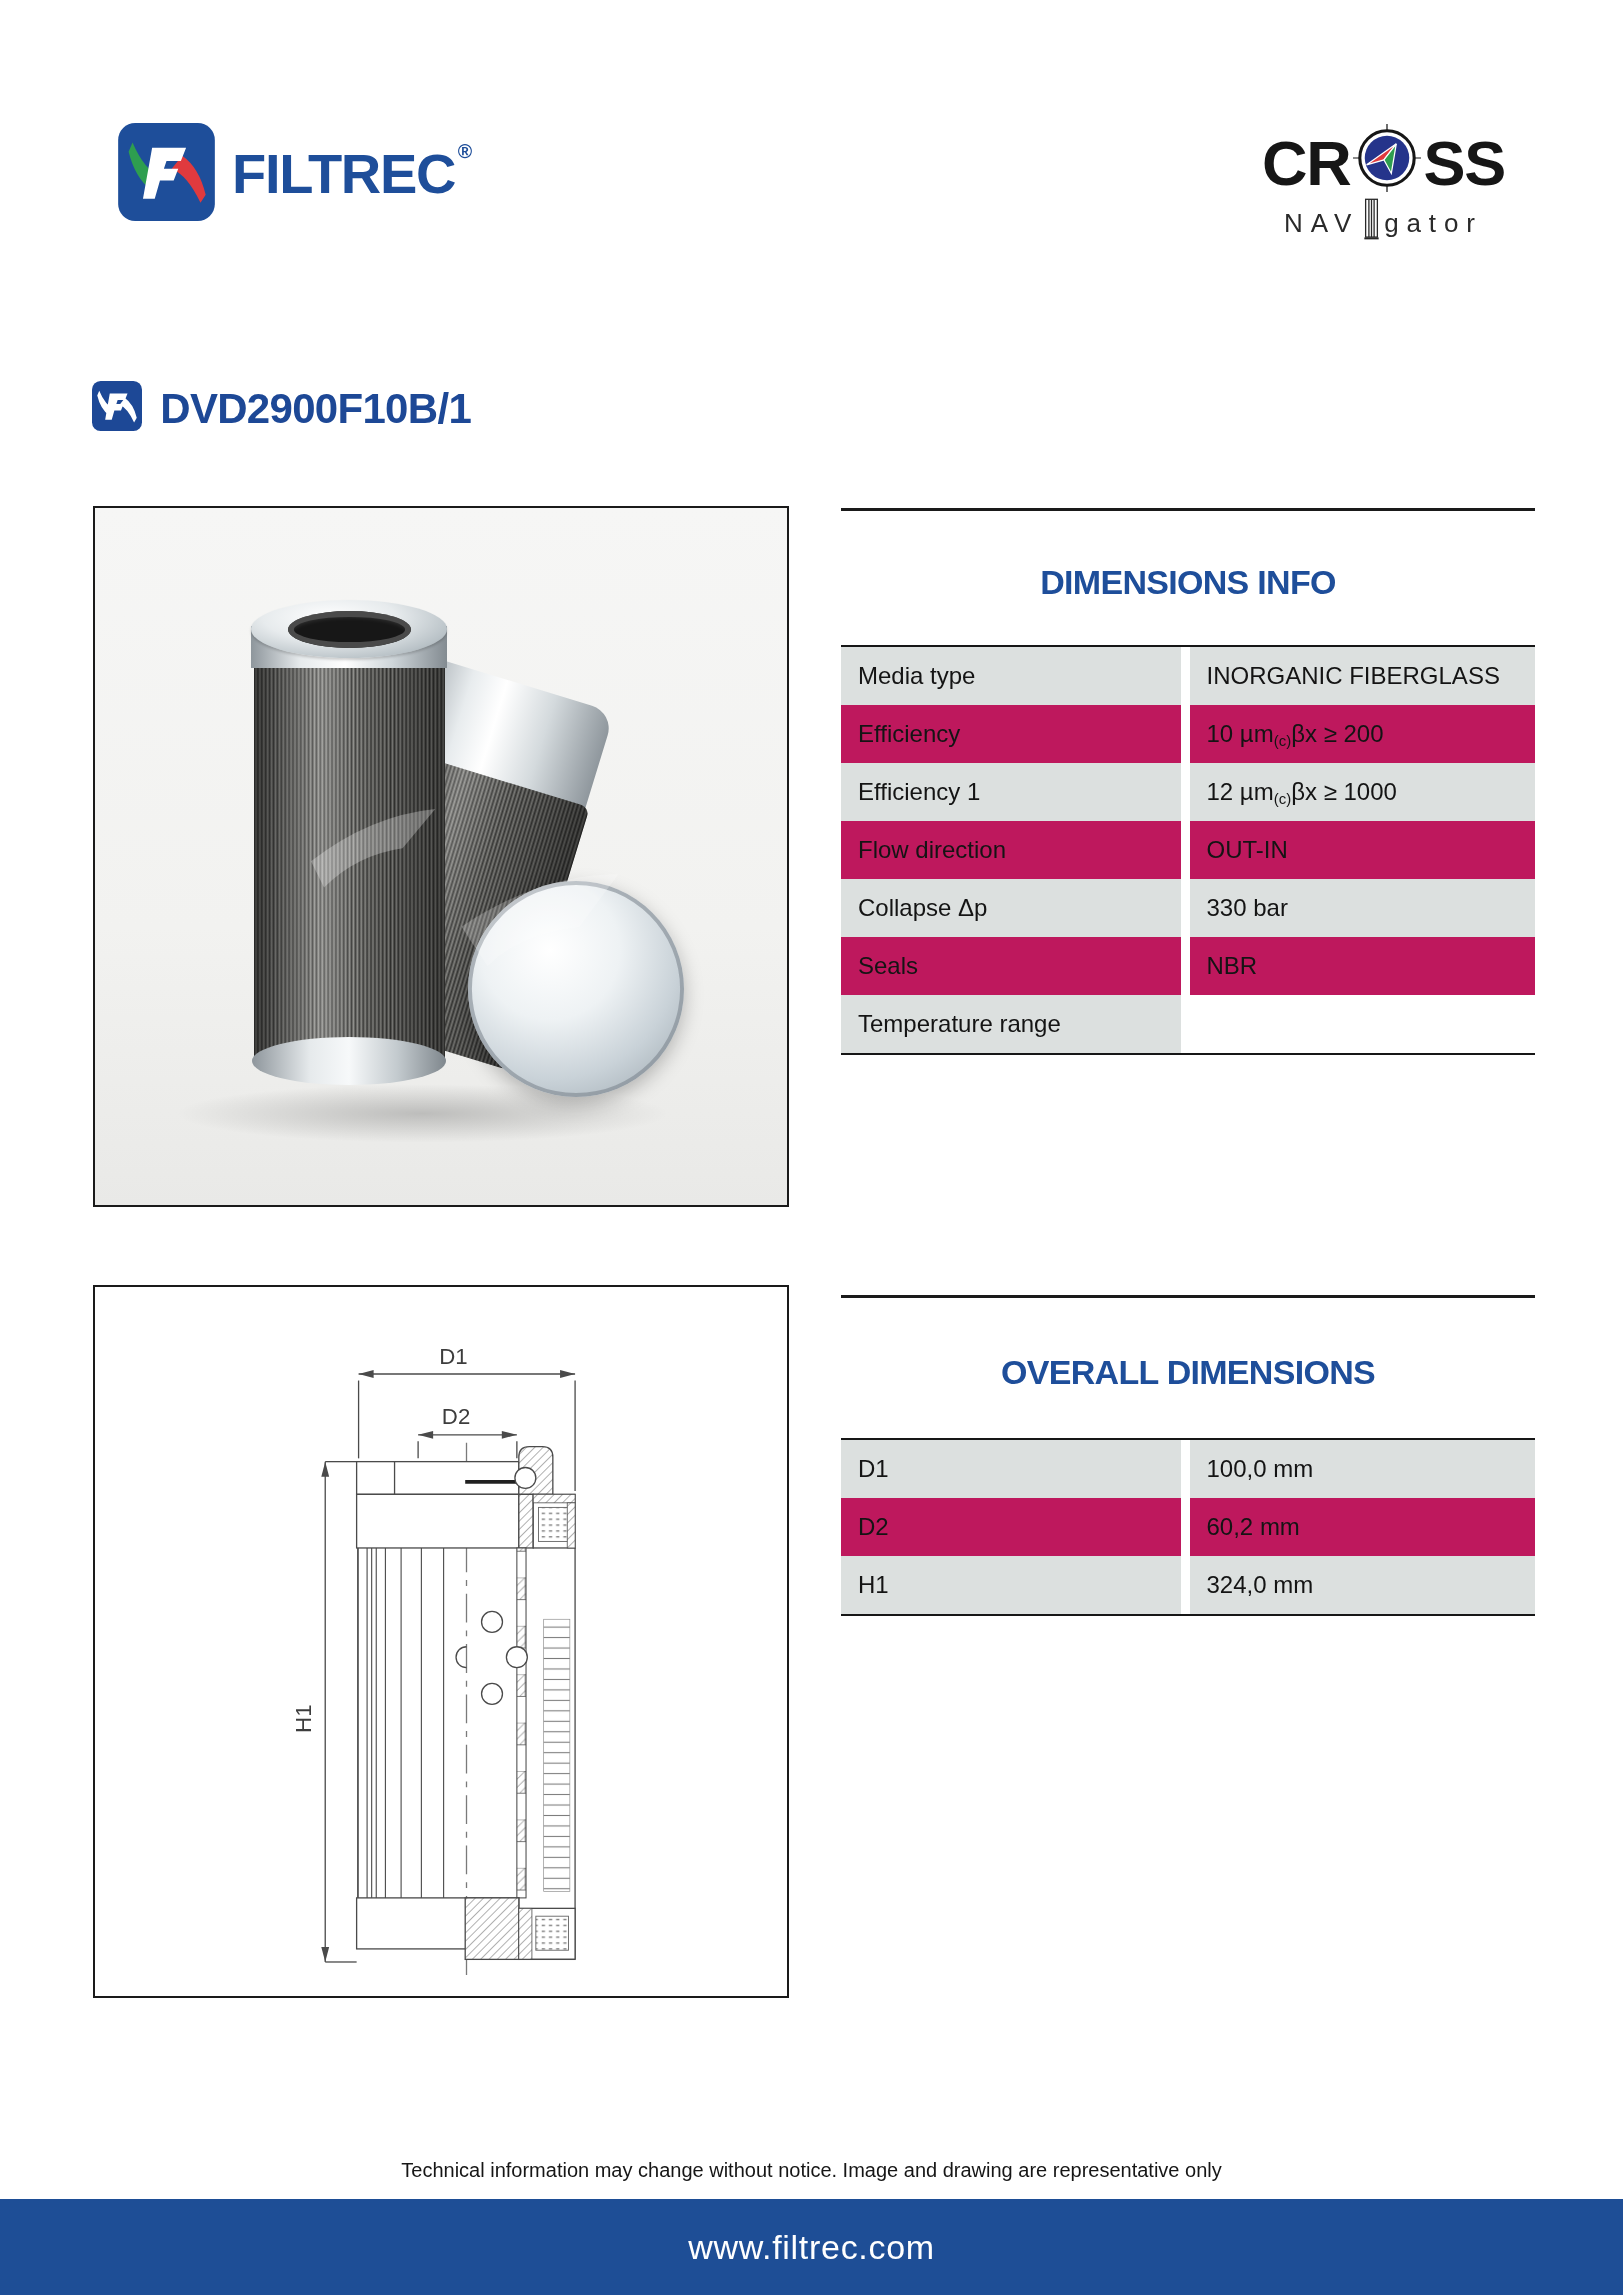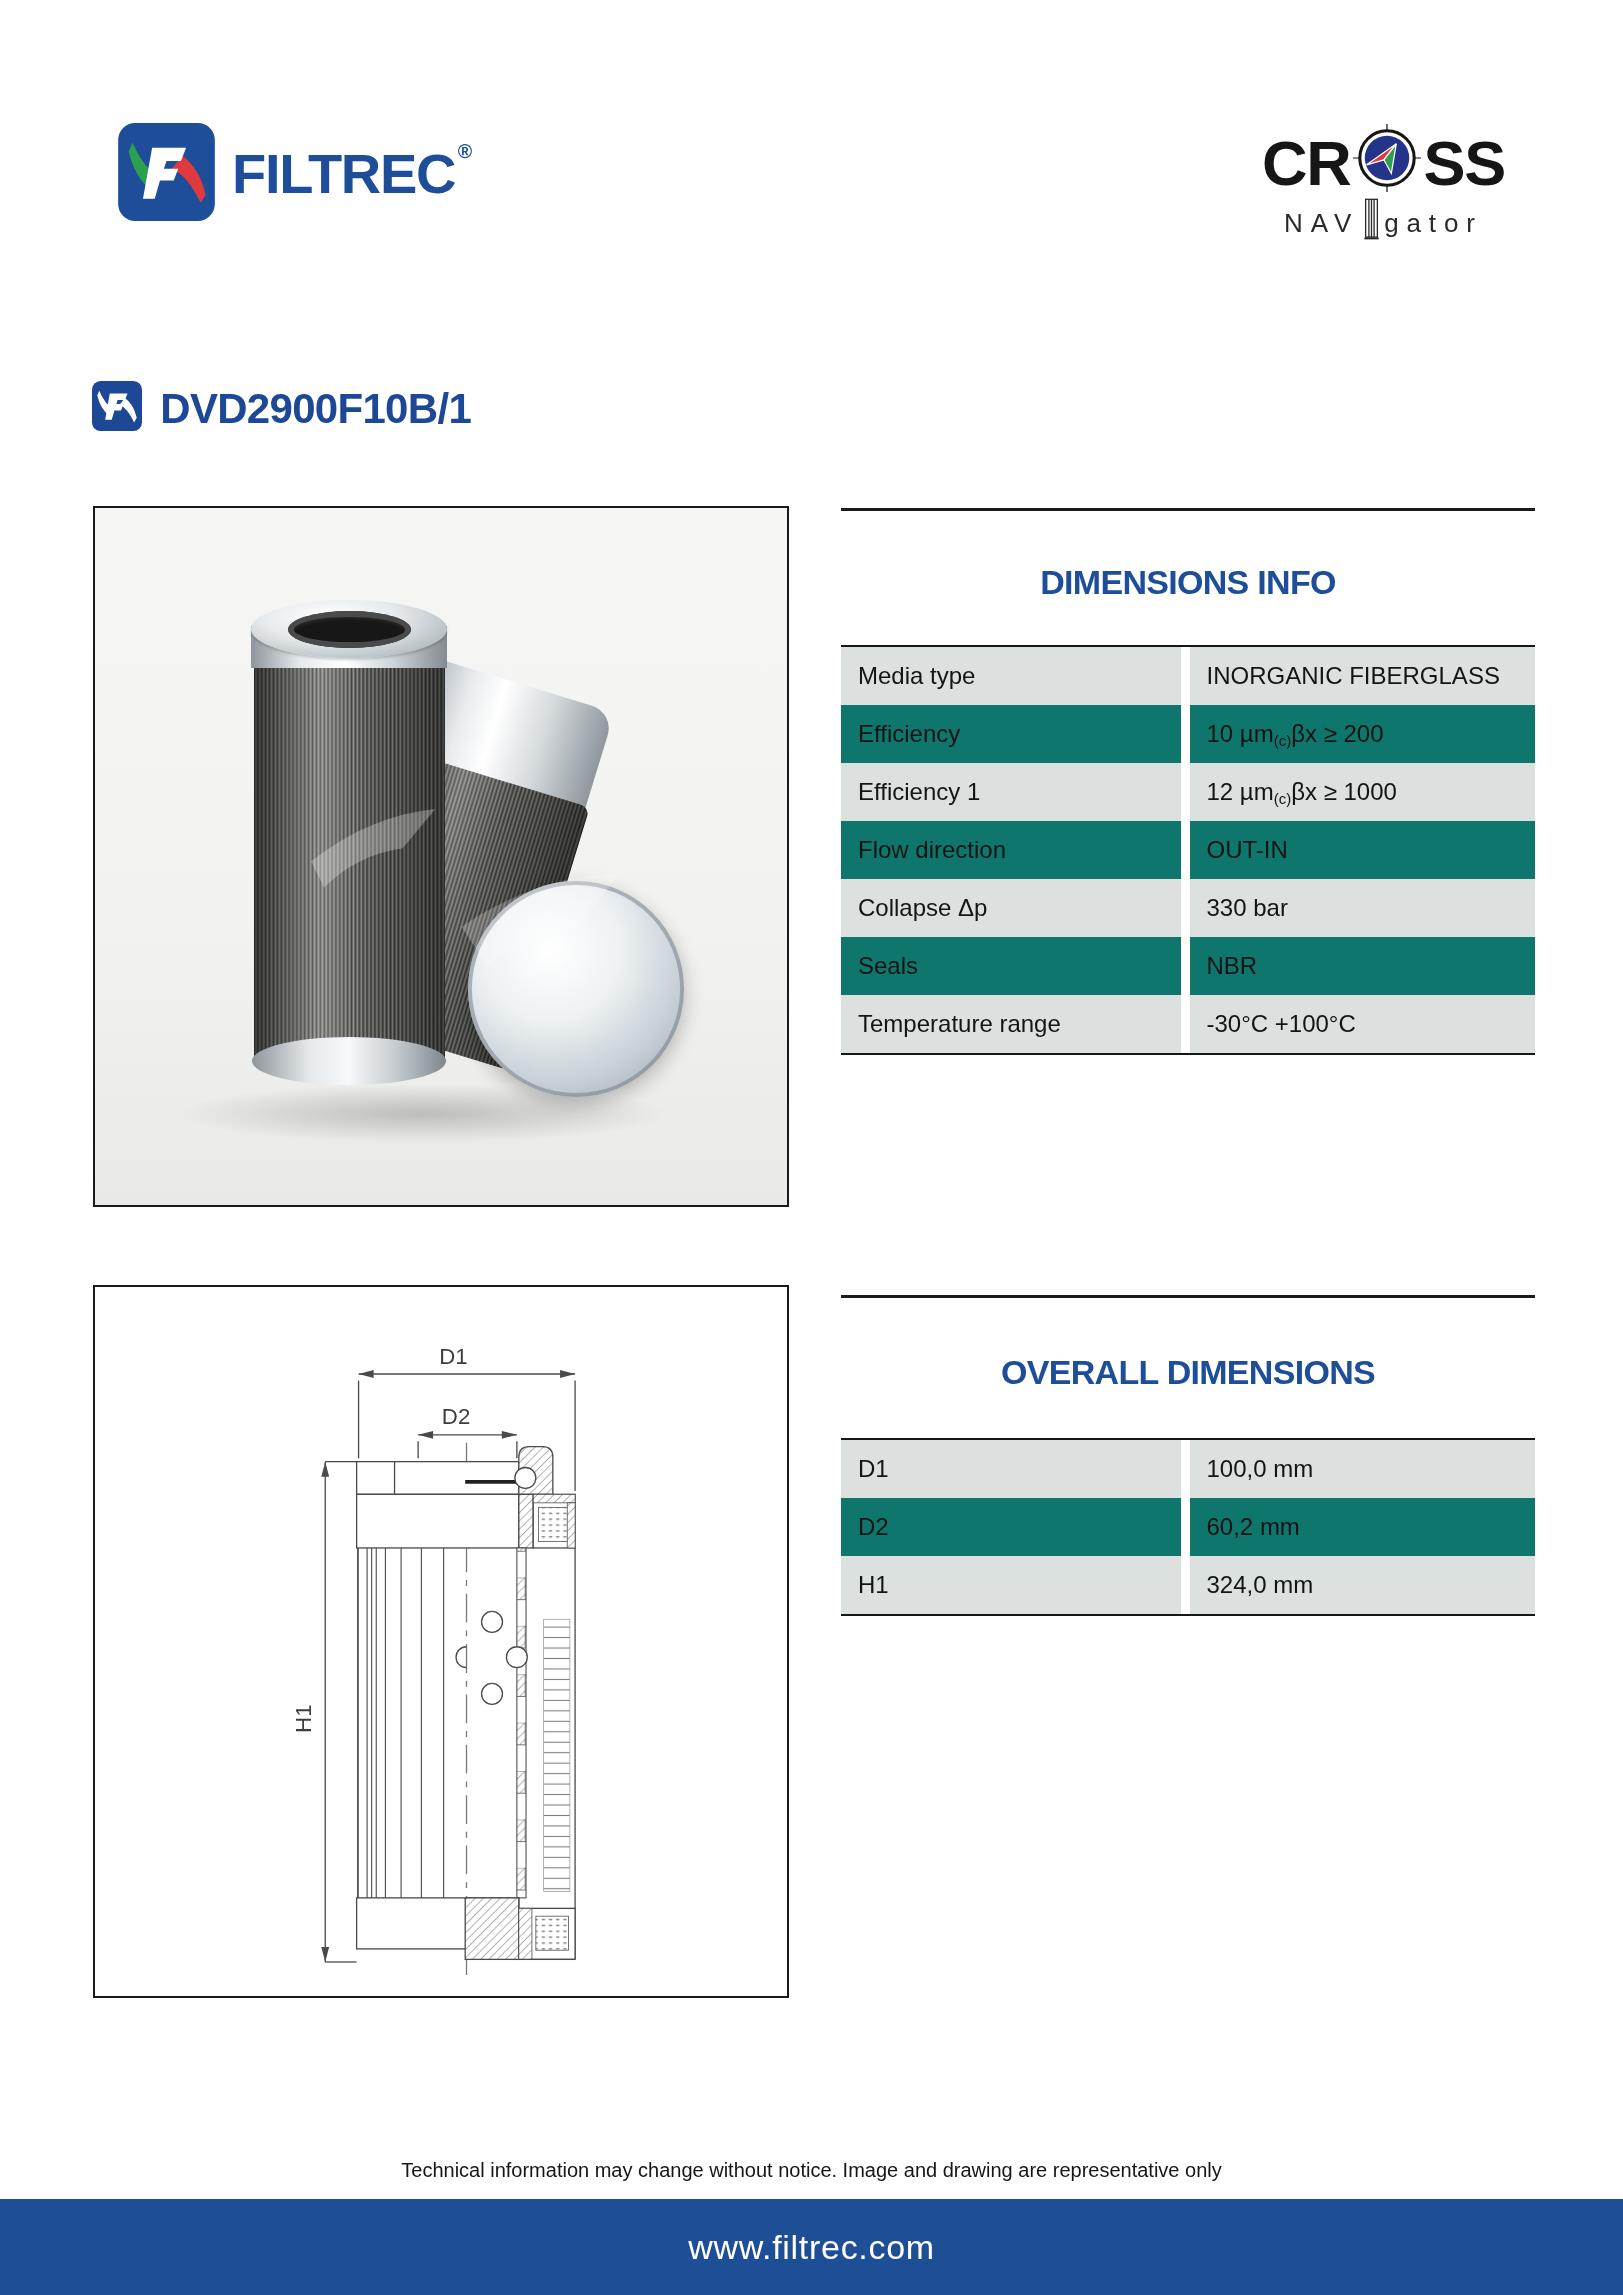--- a/index.html
+++ b/index.html
@@ -20,21 +20,21 @@
   .title-text{font-size:42px;font-weight:bold;color:#1d4896;letter-spacing:-0.7px;margin-left:18.3px;}
   
   .photo-box{position:absolute;left:93px;top:506px;width:696px;height:701px;border:2px solid #1a1a1a;background:linear-gradient(180deg,#f6f6f5 0%,#f2f2f0 60%,#e9e9e7 100%);overflow:hidden;}
   .drawing-box{position:absolute;left:93px;top:1285px;width:696px;height:713px;border:2px solid #1a1a1a;background:#fff;}
   
   .rule{position:absolute;left:841px;width:694px;height:2.6px;background:#1a1a1a;}
   .sec-title{position:absolute;left:841px;width:694px;text-align:center;color:#1e4e9a;font-weight:bold;font-size:34px;letter-spacing:-0.7px;}
   .dtable{position:absolute;left:841px;width:694px;border-top:2.6px solid #161616;border-bottom:2.6px solid #161616;}
   .trow{display:flex;height:58px;background:#ffffff;}
   .trow.shade .tcell{background:#dce0df;}
-  .tcell{display:flex;align-items:center;font-size:24px;color:#141414;padding:0 17px;background:#0f766e;}
+  .tcell{display:flex;align-items:center;font-size:24px;color:#141414;padding:0 17px;background:#be185d;}
   .tlabel{width:340px;}
   .tgap{width:8.5px;background:#fff;}
   .tvalue{flex:1;}
   .tvalue sub{font-size:15px;line-height:0;position:relative;top:6.5px;}
   
   .disclaimer{position:absolute;left:0;top:2159px;width:1623px;text-align:center;font-size:20px;color:#161616;}
   .footer-bar{position:absolute;left:0;top:2199px;width:1623px;height:97px;background:#1e4e96;display:flex;align-items:center;justify-content:center;}
   .footer-url{color:#ffffff;font-size:34px;letter-spacing:0.7px;}
   
   .photo-inner{position:relative;width:100%;height:100%;}
@@ -187,21 +187,20 @@
         <div class="tcell tvalue">330 bar</div>
       </div>
       <div class="trow">
         <div class="tcell tlabel">Seals</div>
         <div class="tgap"></div>
         <div class="tcell tvalue">NBR</div>
       </div>
       <div class="trow shade">
         <div class="tcell tlabel">Temperature range</div>
         <div class="tgap"></div>
-        <div class="tcell tvalue">-30°C +100°C</div>
       </div>
     </div>
 
   <div class="drawing-box">
     <svg class="drawing-svg" viewBox="0 0 1058 1084">
       <defs>
         <pattern id="hatch" width="9" height="9" patternUnits="userSpaceOnUse" patternTransform="rotate(45)">
           <rect width="9" height="9" fill="#ffffff"></rect>
           <line x1="0" y1="0" x2="0" y2="9" stroke="#6a6a6a" stroke-width="1.6"></line>
         </pattern>

